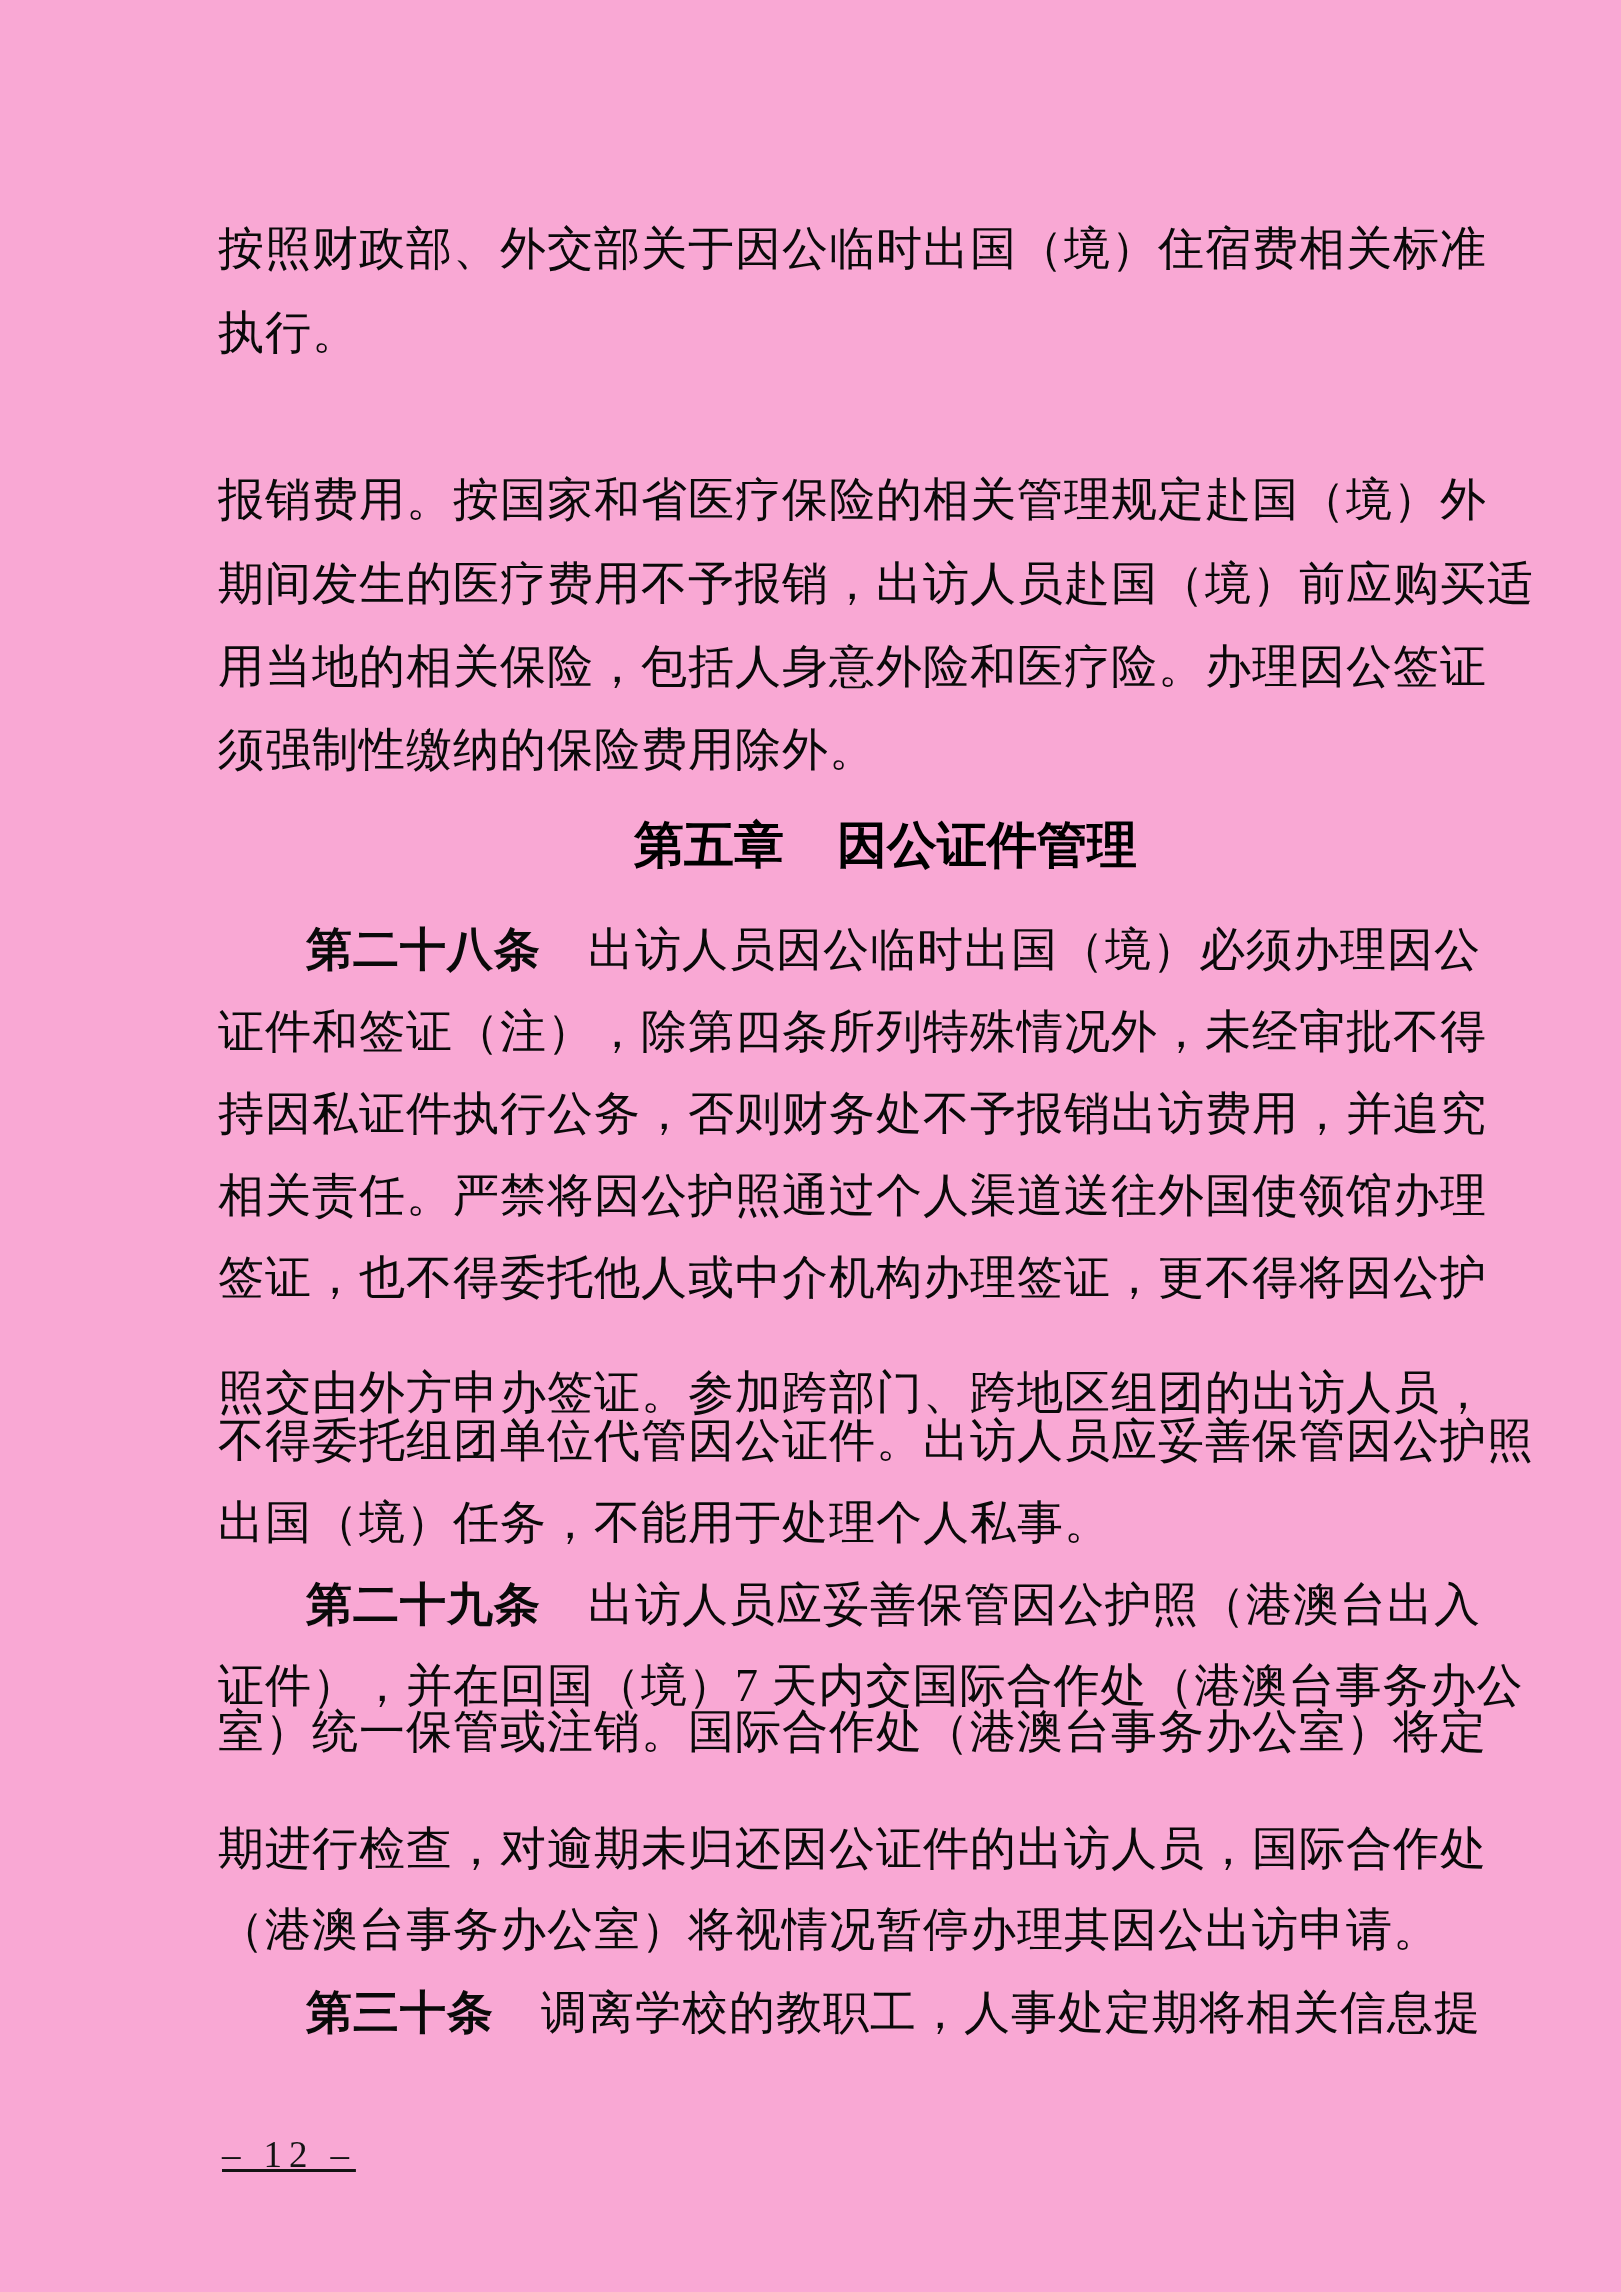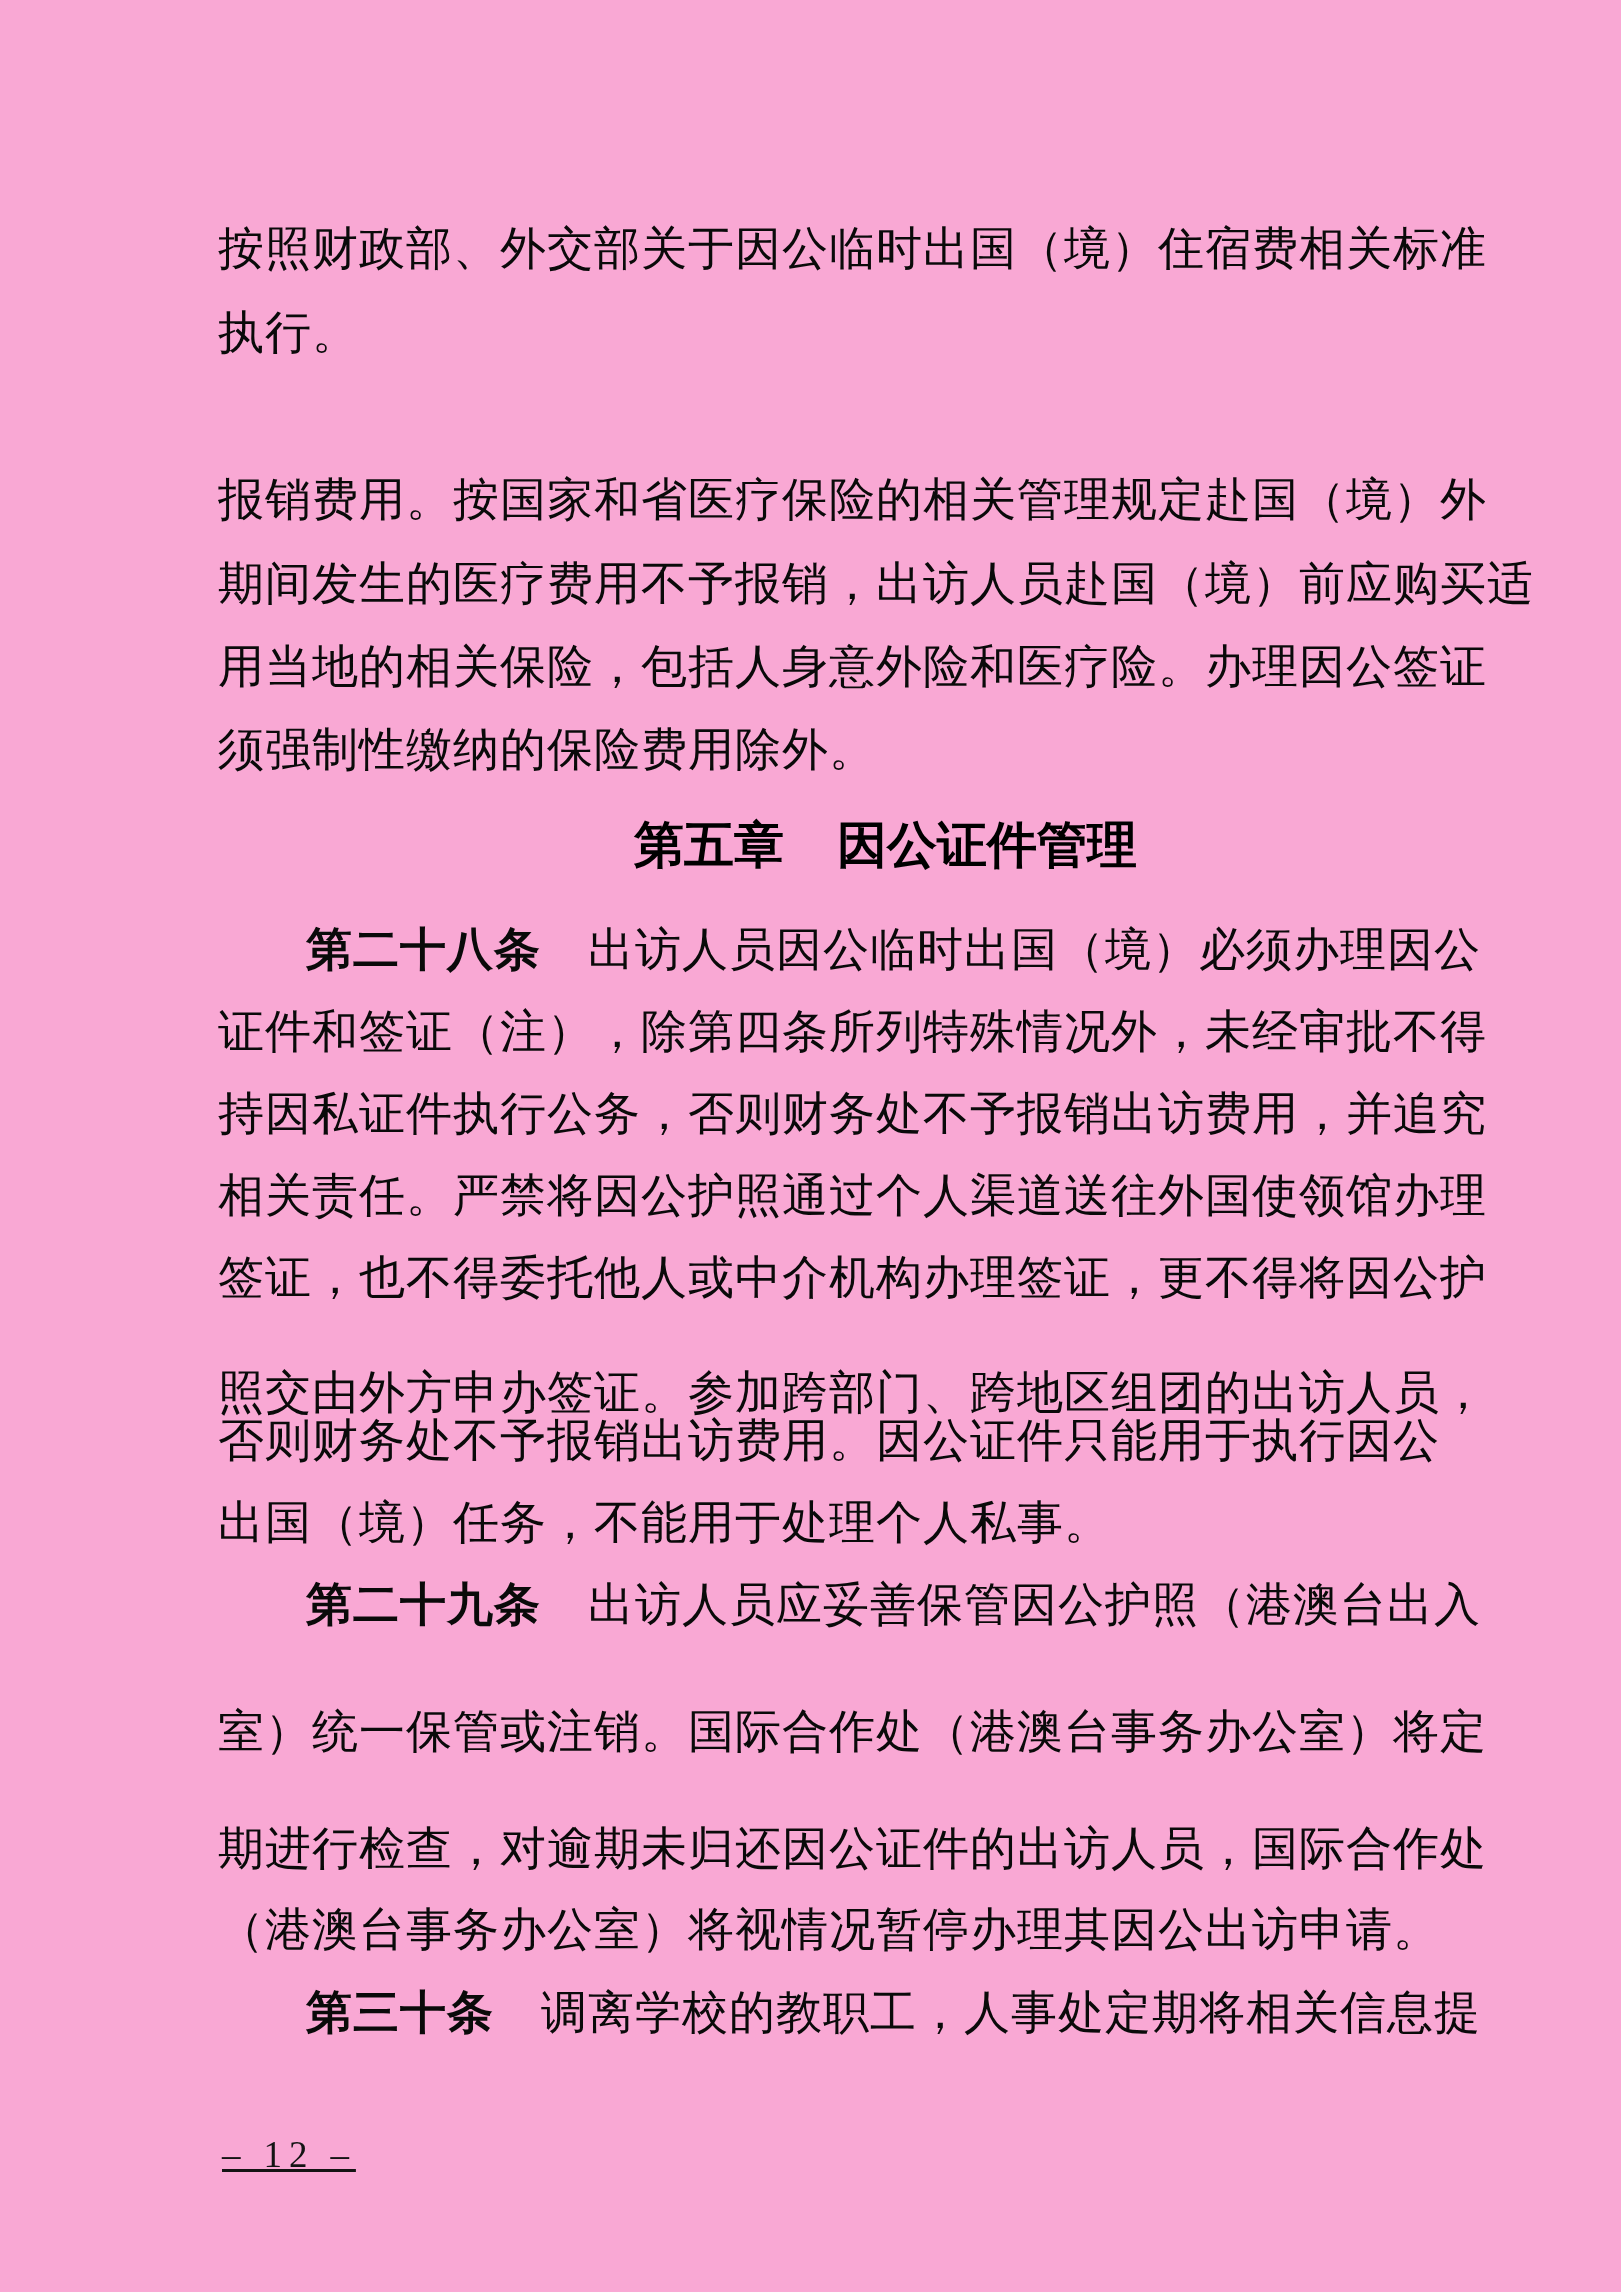--- a/index.html
+++ b/index.html
@@ -112,31 +112,34 @@
 
   <div class="line" style="top:1254px">
     <span>签证，也不得委托他人或中介机构办理签证，更不得将因公护</span>
   </div>
 
   <div class="line" style="top:1369px">
     <span>照交由外方申办签证。参加跨部门、跨地区组团的出访人员，</span>
   </div>
 
   <div class="line" style="top:1417px">
-    <span>否则财务处不予报销出访费用。因公证件只能用于执行因公</span>
+    <span>不得委托组团单位代管因公证件。出访人员应妥善保管因公护照</span>
   </div>
 
   <div class="line" style="top:1499px">
     <span>出国（境）任务，不能用于处理个人私事。</span>
   </div>
 
   <div class="line indent" style="top:1580px">
     <span class="art">第二十九条</span><span>出访人员应妥善保管因公护照（港澳台出入</span>
   </div>
 
+  <div class="line" style="top:1662px">
+    <span>证件），并在回国（境）7 天内交国际合作处（港澳台事务办公</span>
+  </div>
 
   <div class="line" style="top:1708px">
     <span>室）统一保管或注销。国际合作处（港澳台事务办公室）将定</span>
   </div>
 
   <div class="line" style="top:1825px">
     <span>期进行检查，对逾期未归还因公证件的出访人员，国际合作处</span>
   </div>
 
   <div class="line" style="top:1906px">

